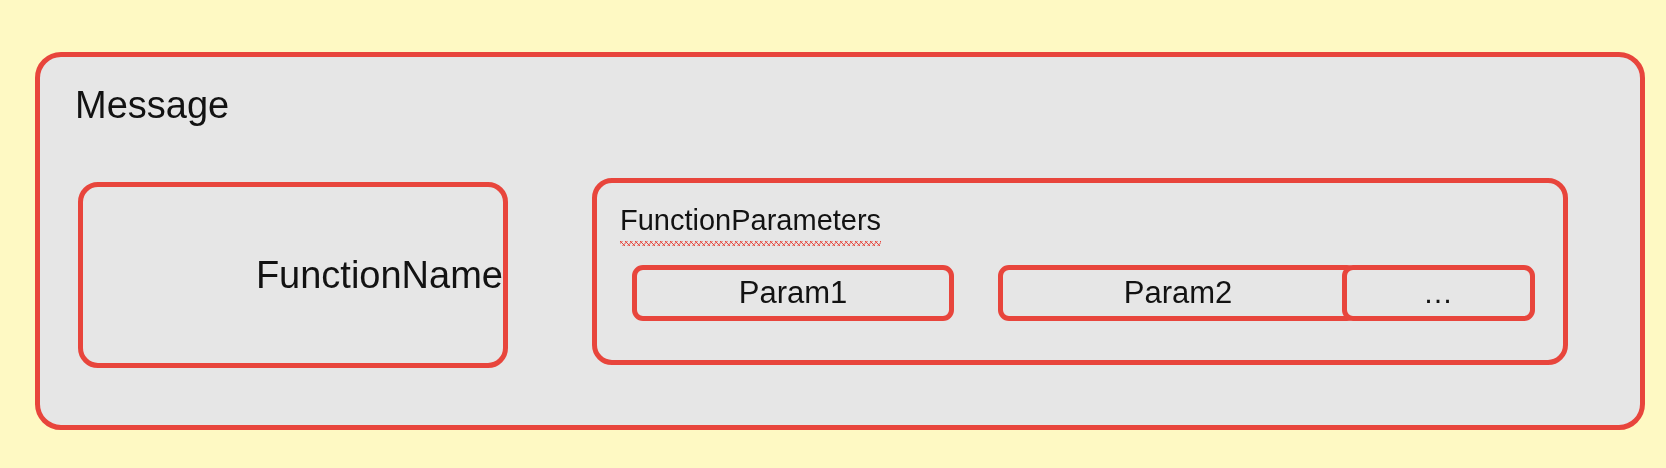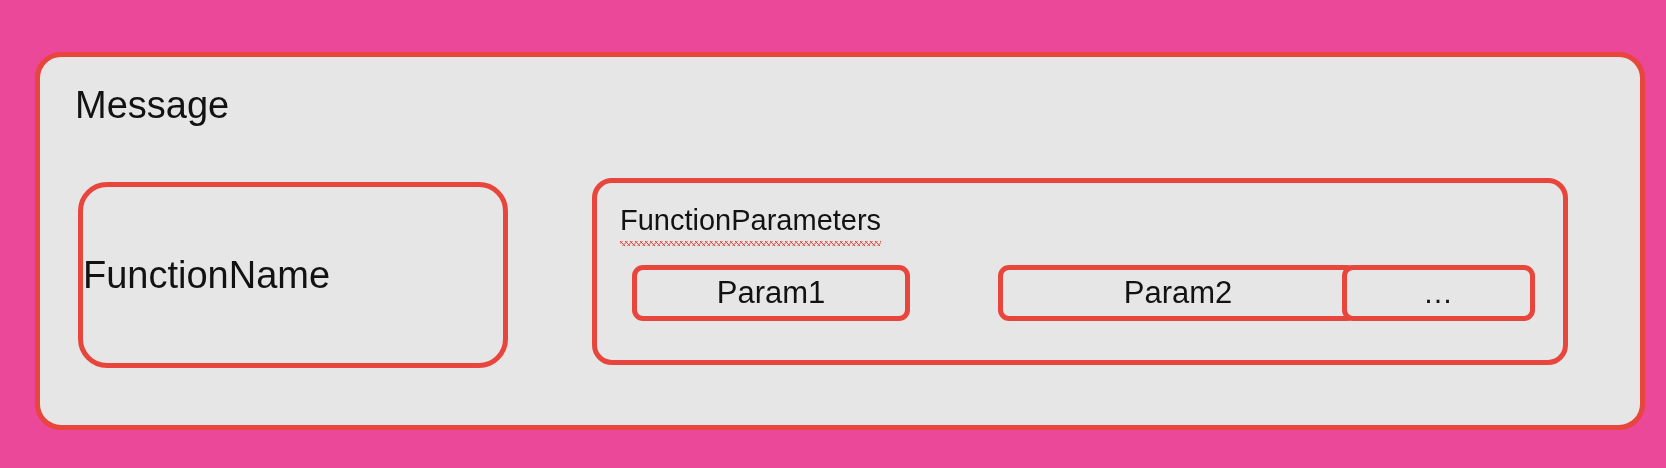--- a/index.html
+++ b/index.html
@@ -11,21 +11,21 @@
     width: 1666px;
     height: 468px;
     font-family: "Liberation Sans", sans-serif;
     -webkit-font-smoothing: antialiased;
   }
 
   #canvas {
     position: relative;
     width: 1666px;
     height: 468px;
-    background: #ec4899;
+    background: #fef9c3;
     overflow: hidden;
   }
 
   
   .box {
     position: absolute;
     box-sizing: border-box;
     background: #e6e6e6;
     border: 5px solid var(--accent, #e8453c);
   }
@@ -48,24 +48,24 @@
     color: #121212;
     white-space: nowrap;
   }
 
   
   #function-name-box {
     left: 78px;
     top: 182px;
     width: 430px;
     height: 186px;
-    border-radius: 29px;
+    border-radius: 20px;
     display: flex;
     align-items: center;
-    justify-content: flex-start;
+    justify-content: flex-end;
   }
 
   #function-name-label {
     font-size: 38px;
     line-height: 46px;
     color: #121212;
     white-space: nowrap;
   }
 
   
@@ -111,21 +111,21 @@
     align-items: center;
     justify-content: center;
   }
   .param-label {
     font-size: 31px;
     line-height: 36px;
     color: #121212;
     white-space: nowrap;
   }
 
-  #param-box-0 { left: 632px;  width: 278px; }
+  #param-box-0 { left: 632px;  width: 322px; }
   #param-box-1 { left: 998px;  width: 360px; }
   #param-box-2 { left: 1342px; width: 193px; }
 
   #param-box-2 .param-label {
     font-size: 30px;
     letter-spacing: 1px;
   }
 </style>
 </head>
 <body>

